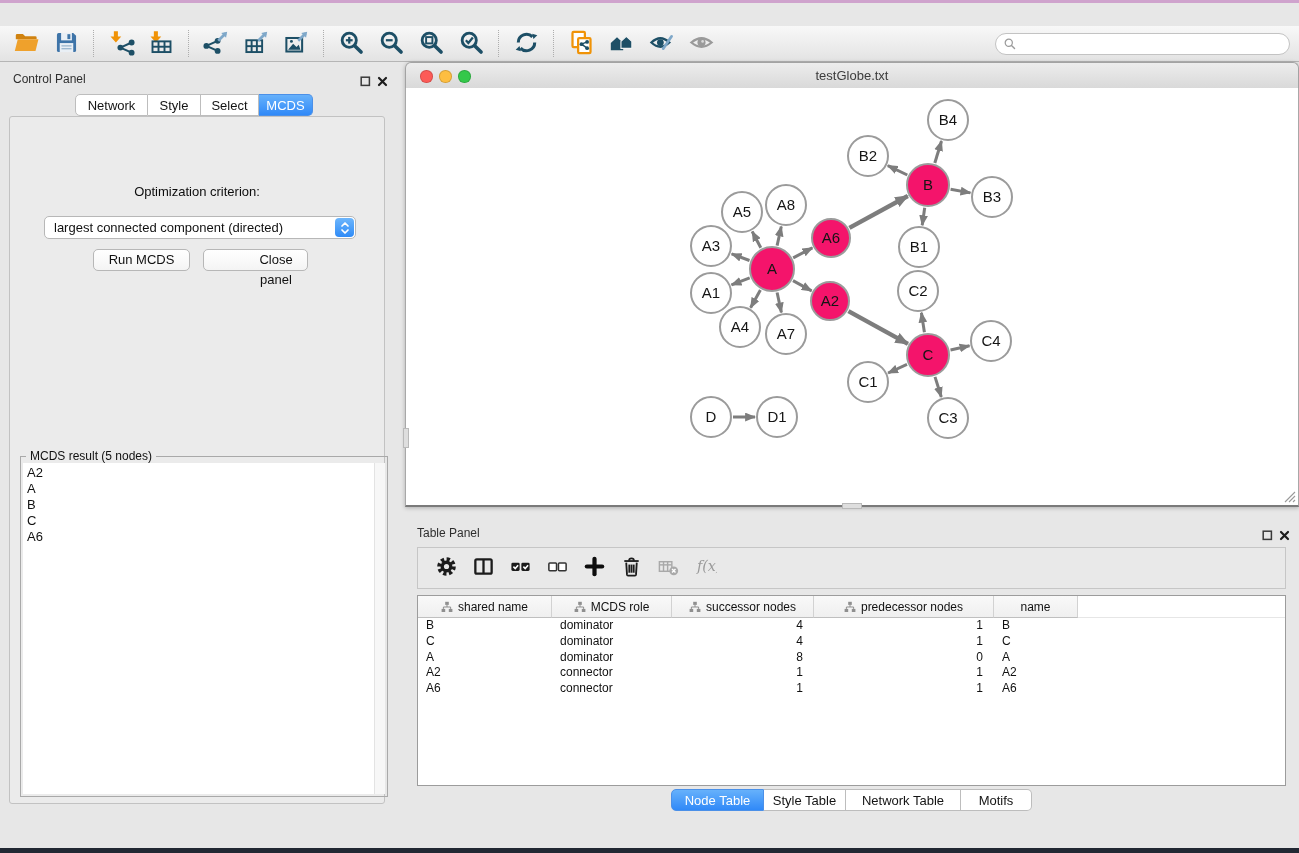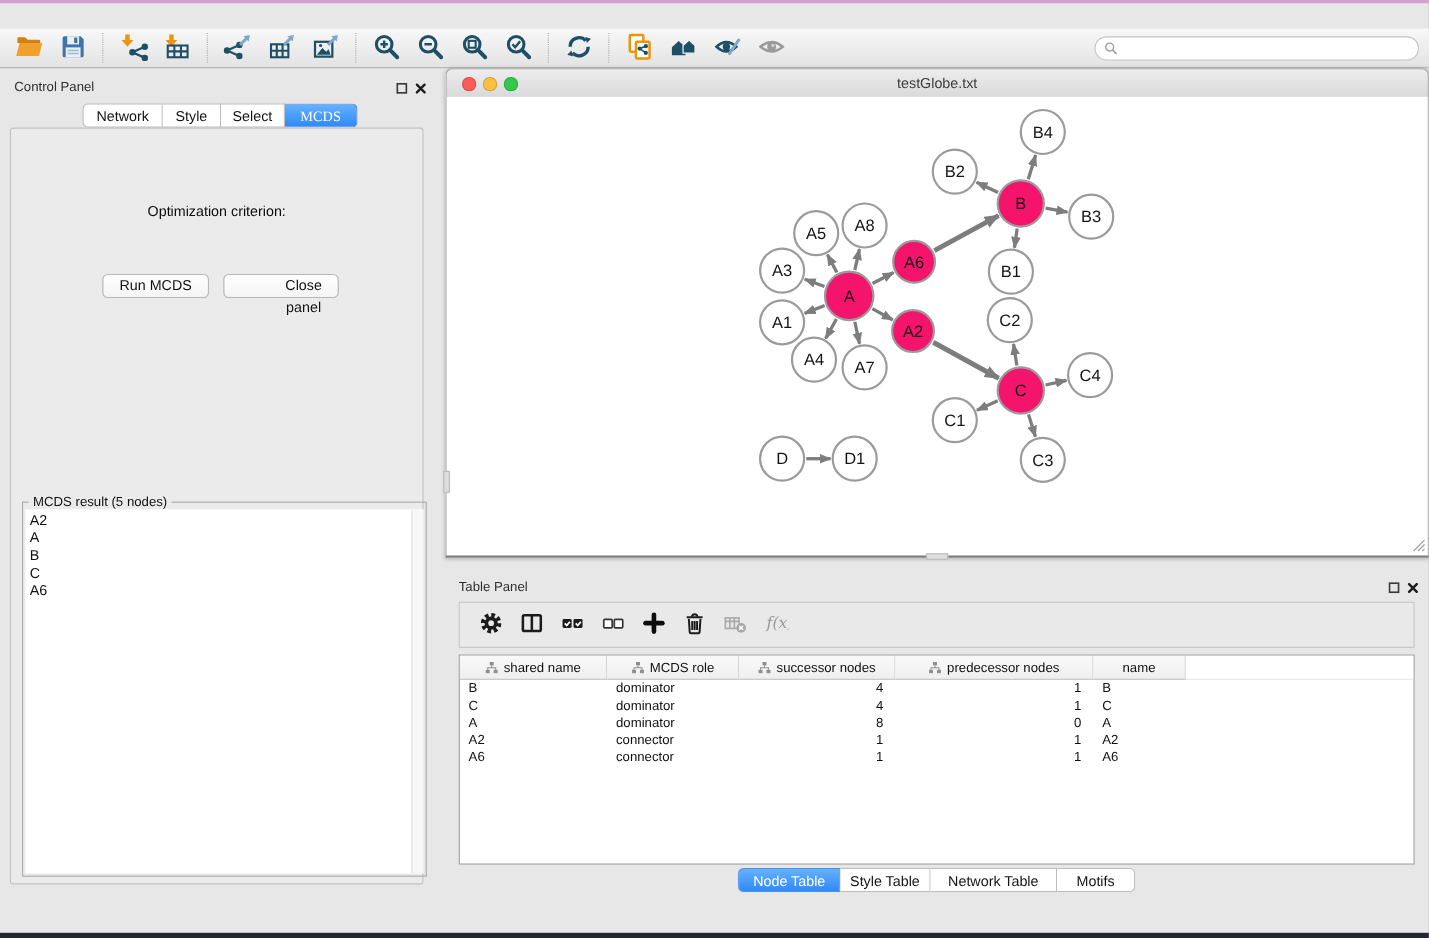--- a/index.html
+++ b/index.html
@@ -292,26 +292,35 @@
     <span class="win-icon" style="position:absolute;left:373px;top:8px;">
       <svg viewBox="0 0 11 11">
           <path d="M2 2 L9 9 M9 2 L2 9" stroke="#1d1d1d" stroke-width="2.2" stroke-linecap="round"></path>
         </svg>
     </span>
 
     <div class="seg-tabs" style="position:absolute;left:71px;top:29px;">
         <div class="seg" style="width: 73px;">Network</div>
         <div class="seg" style="width: 53px;">Style</div>
         <div class="seg" style="width: 58px;">Select</div>
-        <div class="seg active" style="width: 66px; font-family: Liberation Serif, serif;">MCDS</div>
+        <div class="seg active" style="width: 54px;">MCDS</div>
       </div>
 
     <div class="ctrl-body">
       <div style="position:absolute;top:67px;left:0;width:100%;text-align:center;font-size:13px;color:#0d0d0d;">Optimization criterion:</div>
 
+      <div class="dropdown" style="top:99px;">
+        <span class="val">largest connected component (directed)</span>
+        <span class="stepper">
+          <svg viewBox="0 0 10 14" width="10" height="14">
+              <path d="M2 5 L5 2 L8 5" fill="none" stroke="#fff" stroke-width="1.7" stroke-linecap="round" stroke-linejoin="round"></path>
+              <path d="M2 9 L5 12 L8 9" fill="none" stroke="#fff" stroke-width="1.7" stroke-linecap="round" stroke-linejoin="round"></path>
+            </svg>
+        </span>
+      </div>
 
       <button class="mac-btn" style="left:83px;top:132px;width:97px;">Run MCDS</button>
       <button class="mac-btn" style="left:193px;top:132px;width:105px;padding-left:41px;">Close panel</button>
 
       <div class="groupbox" style="top:339px;height:341px;">
         <span class="groupbox-label">MCDS result (5 nodes)</span>
         <div class="list-area">
           <div style="padding-top:2px;">
               <div class="mcds-item">A2</div>
               <div class="mcds-item">A</div>

